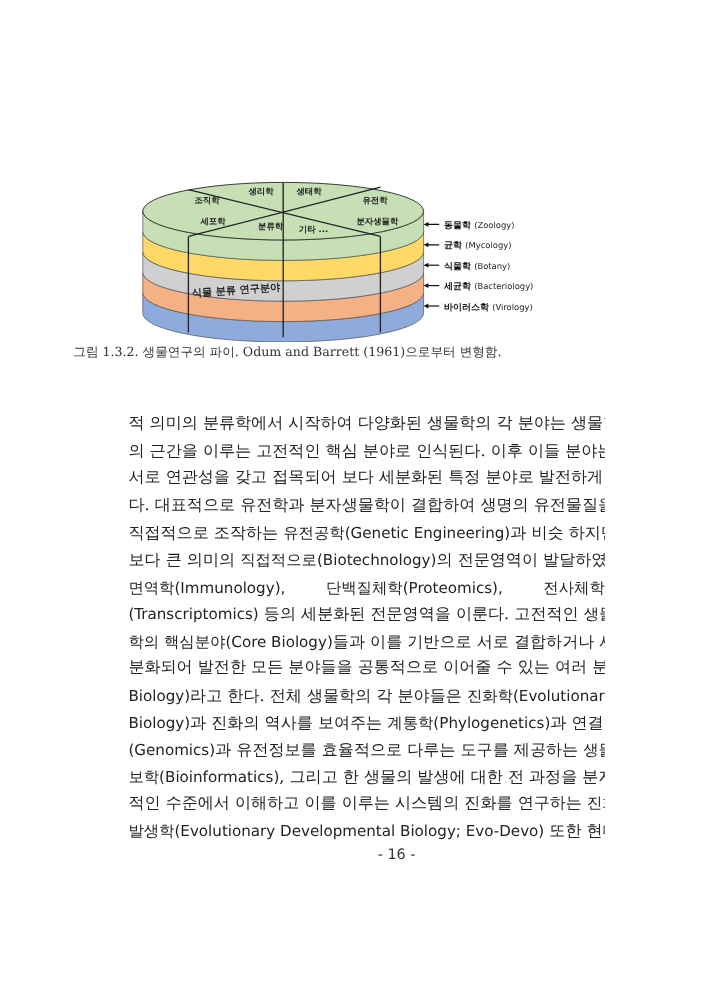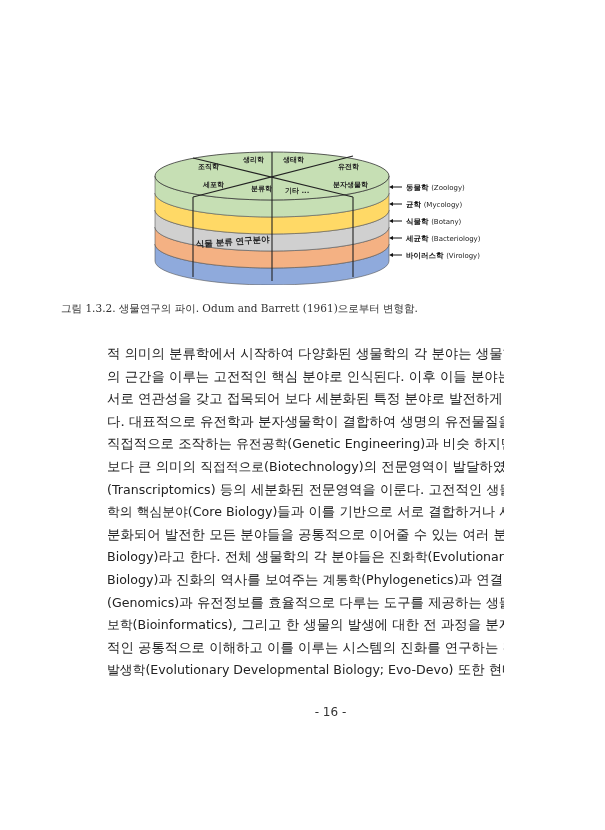--- a/index.html
+++ b/index.html
@@ -1,19 +1,19 @@
 <!DOCTYPE html>
 <html><head>
 <meta charset="utf-8">
 <style>
   html, body { margin:0; padding:0; background:#ffffff; }
   body { width:605px; height:830px; position:relative; overflow:hidden; font-family:"DejaVu Serif", serif; color:#222; }
-  .figure { position:absolute; left:148px; top:135px; width:350px; height:150px; }
+  .figure { position:absolute; left:112px; top:135px; width:350px; height:150px; }
   .figure svg { position:absolute; left:0; top:0; }
-  .caption { position:absolute; left:0; width:479px; top:302px; text-align:center; font-size:10.5px; color:#333; font-family:"DejaVu Serif", serif; }
+  .caption { position:absolute; left:0; width:479px; top:287px; text-align:center; font-size:10.5px; color:#333; font-family:"DejaVu Serif", serif; }
   .body-text { position:absolute; left:107px; top:343px; width:397px; font-size:13.4px; line-height:22.6px; text-align:justify; text-align-last:justify; letter-spacing:0px; }
   .body-text .line { display:block; white-space:nowrap; text-align:justify; text-align-last:justify; height:22.6px; overflow:hidden; }
   .body-text b { font-family:"DejaVu Sans", sans-serif; font-weight:normal; font-size:12.8px; }
   .body-text .en { font-family:"DejaVu Sans", sans-serif; font-size:12.6px; }
   .page-num { position:absolute; left:0; width:605px; top:705px; text-align:center; font-size:12px; font-family:"DejaVu Sans", sans-serif; color:#333;margin-left:28px; }
   .lbl { font-family:"DejaVu Sans", sans-serif; font-weight:bold; font-size:7px; fill:#222; }
   .leg { font-family:"DejaVu Sans", sans-serif; font-size:7px; fill:#222; }
   .legb { font-family:"DejaVu Sans", sans-serif; font-weight:bold; font-size:7.5px; fill:#111; }
 </style>
 </head>
@@ -76,24 +76,25 @@
 
 <div class="caption">그림 1.3.2. 생물연구의 파이. Odum and Barrett (1961)으로부터 변형함.</div>
 
 <div class="body-text" id="body">
     <span class="line"><span>적 의미의 분류학에서 시작하여 다양화된 생물학의 각 분야는 생물학</span></span>
     <span class="line"><span>의 근간을 이루는 고전적인 핵심 분야로 인식된다. 이후 이들 분야는</span></span>
     <span class="line"><span>서로 연관성을 갖고 접목되어 보다 세분화된 특정 분야로 발전하게 된</span></span>
     <span class="line"><span>다. 대표적으로 유전학과 분자생물학이 결합하여 생명의 유전물질을</span></span>
     <span class="line"><span>직접적으로 조작하는 </span><b>유전공학</b><span class="en">(Genetic Engineering)</span><span>과 비슷 하지만</span></span>
     <span class="line"><span>보다 큰 의미의 </span><b>직접적으로</b><span class="en">(Biotechnology)</span><span>의 전문영역이 발달하였고,</span></span>
+    <span class="line"><b>면역학</b><span class="en">(Immunology),</span><span>          </span><b>단백질체학</b><span class="en">(Proteomics),</span><span>          </span><b>전사체학</b></span>
     <span class="line"><span class="en">(Transcriptomics)</span><span> 등의 세분화된 전문영역을 이룬다. 고전적인 </span><b>생물</b></span>
     <span class="line"><b>학의 핵심분야</b><span class="en">(Core Biology)</span><span>들과 이를 기반으로 서로 결합하거나 세</span></span>
     <span class="line"><span>분화되어 발전한 모든 분야들을 공통적으로 이어줄 수 있는 여러 분야</span></span>
     <span class="line"><span class="en">Biology)</span><span>라고 한다. 전체 생물학의 각 분야들은 </span><b>진화학</b><span class="en">(Evolutionary</span></span>
     <span class="line"><span class="en">Biology)</span><span>과 진화의 역사를 보여주는 </span><b>계통학</b><span class="en">(Phylogenetics)</span><span>과 연결되</span></span>
     <span class="line"><span class="en">(Genomics)</span><span>과 유전정보를 효율적으로 다루는 도구를 제공하는 </span><b>생물정</b></span>
     <span class="line"><b>보학</b><span class="en">(Bioinformatics)</span><span>, 그리고 한 생물의 발생에 대한 전 과정을 분자</span></span>
-    <span class="line"><span>적인 공통적으로 이해하고 이를 이루는 시스템의 진화를 연구하는 </span><b>진화</b></span>
+    <span class="line"><span>적인 수준에서 이해하고 이를 이루는 시스템의 진화를 연구하는 </span><b>진화</b></span>
     <span class="line"><b>발생학</b><span class="en">(Evolutionary Developmental Biology; Evo-Devo)</span><span> 또한 현대</span></span>
   </div>
 
 <div class="page-num">- 16 -</div>
 
 </body></html>

